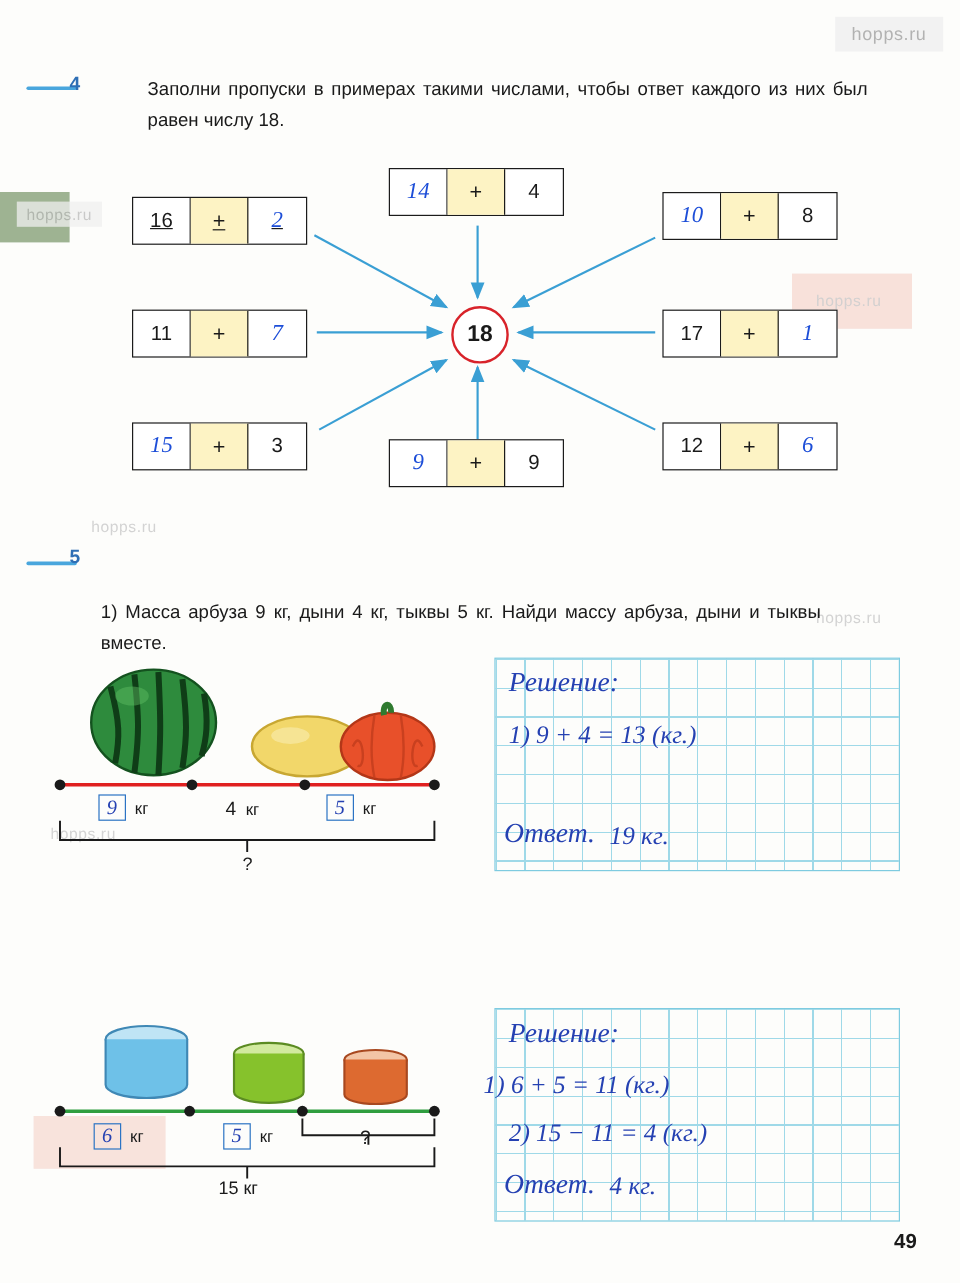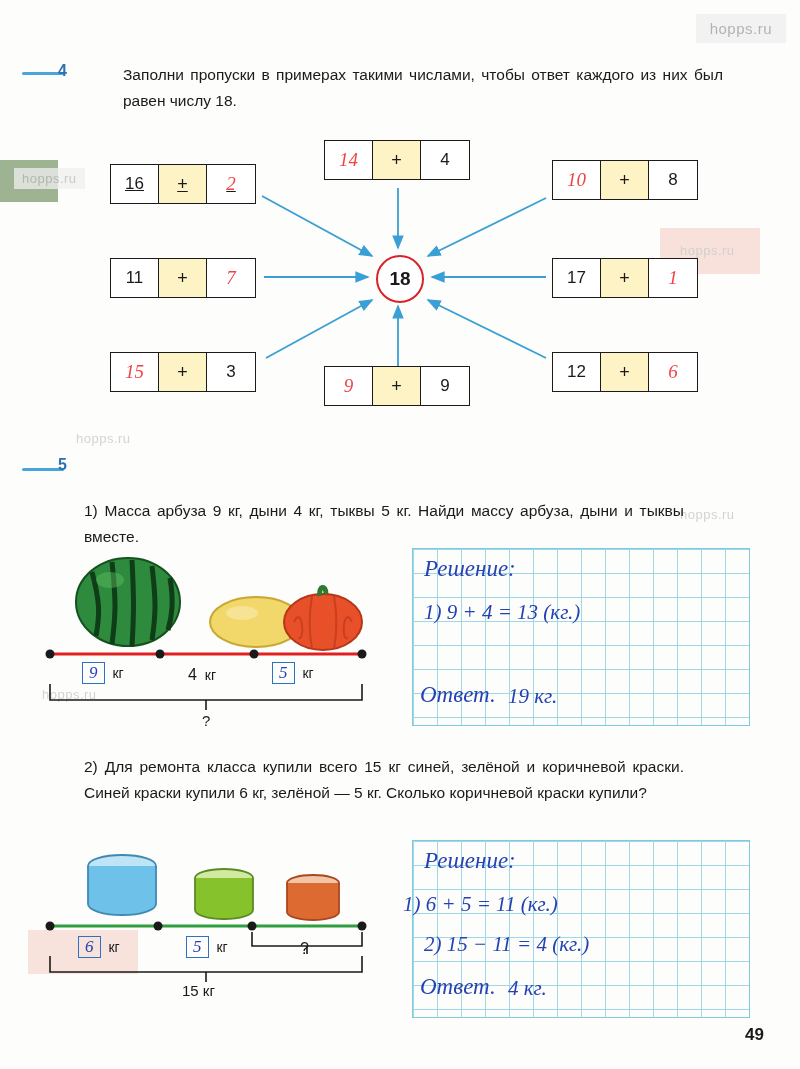--- a/index.html
+++ b/index.html
@@ -28,21 +28,21 @@
 
   .task-text{position:absolute;font-size:15.5px;line-height:26px;text-align:justify;}
   .task-text.justify{text-align:justify;text-align-last:left;}
 
   
   .chain{position:absolute;display:flex;border:1.6px solid #1b1b1b;background:#fff;}
   .cell{width:48px;height:38px;display:flex;align-items:center;justify-content:center;
         font-size:17px;border-right:1.6px solid #1b1b1b;box-sizing:border-box;}
   .cell:last-child{border-right:none;}
   .cell.op{background:#fdf3c4;font-size:18px;}
-  .cell.blue{color:#ef4444;font-family:"Liberation Serif",serif;font-style:italic;font-size:19px;}
+  .cell.blue{color:#1d4ed8;font-family:"Liberation Serif",serif;font-style:italic;font-size:19px;}
 
   .hub{position:absolute;width:44px;height:44px;border-radius:50%;
        border:2.6px solid #d8232a;background:#fff;display:flex;align-items:center;
        justify-content:center;font-size:19px;font-weight:bold;}
 
   .arrow-svg{position:absolute;left:0;top:0;}
 
   
   .pic{position:absolute;}
 
@@ -201,21 +201,20 @@
     <span style="margin-left:4px;">кг</span>
   </div>
   <div class="seg-label" style="left:202px;top:712px;font-size:15px;">?</div>
 
   <div class="grid-box" style="left:412px;top:548px;width:336px;height:176px;"></div>
   <div class="hand big" style="left:424px;top:556px;">Решение:</div>
   <div class="hand" style="left:424px;top:600px;">1)  9 + 4 = 13  (кг.)</div>
   <div class="hand big" style="left:420px;top:682px;">Ответ.</div>
   <div class="hand" style="left:508px;top:684px;">19 кг.</div>
 
-  <div class="task-text justify" style="left:84px;top:754px;width:600px;">2) Для ремонта класса купили всего 15 кг синей, зелёной и коричневой краски. Синей краски купили 6 кг, зелёной — 5 кг. Сколько коричневой краски купили?</div>
 
   <svg class="pic" style="left:84px;top:852px;" width="76" height="72">
     <ellipse cx="38" cy="14" rx="34" ry="11" fill="#bfe4f5" stroke="#3f88b5" stroke-width="1.8"></ellipse>
     <path d="M4,14 L4,52 A34,11 0 0 0 72,52 L72,14" fill="#6ec1e8" stroke="#3f88b5" stroke-width="1.8"></path>
   </svg>
   <svg class="pic" style="left:192px;top:866px;" width="64" height="60">
     <ellipse cx="32" cy="12" rx="29" ry="9" fill="#d2ea9f" stroke="#5b8b22" stroke-width="1.8"></ellipse>
     <path d="M3,12 L3,44 A29,9 0 0 0 61,44 L61,12" fill="#86c22c" stroke="#5b8b22" stroke-width="1.8"></path>
   </svg>
   <svg class="pic" style="left:284px;top:872px;" width="58" height="54">

